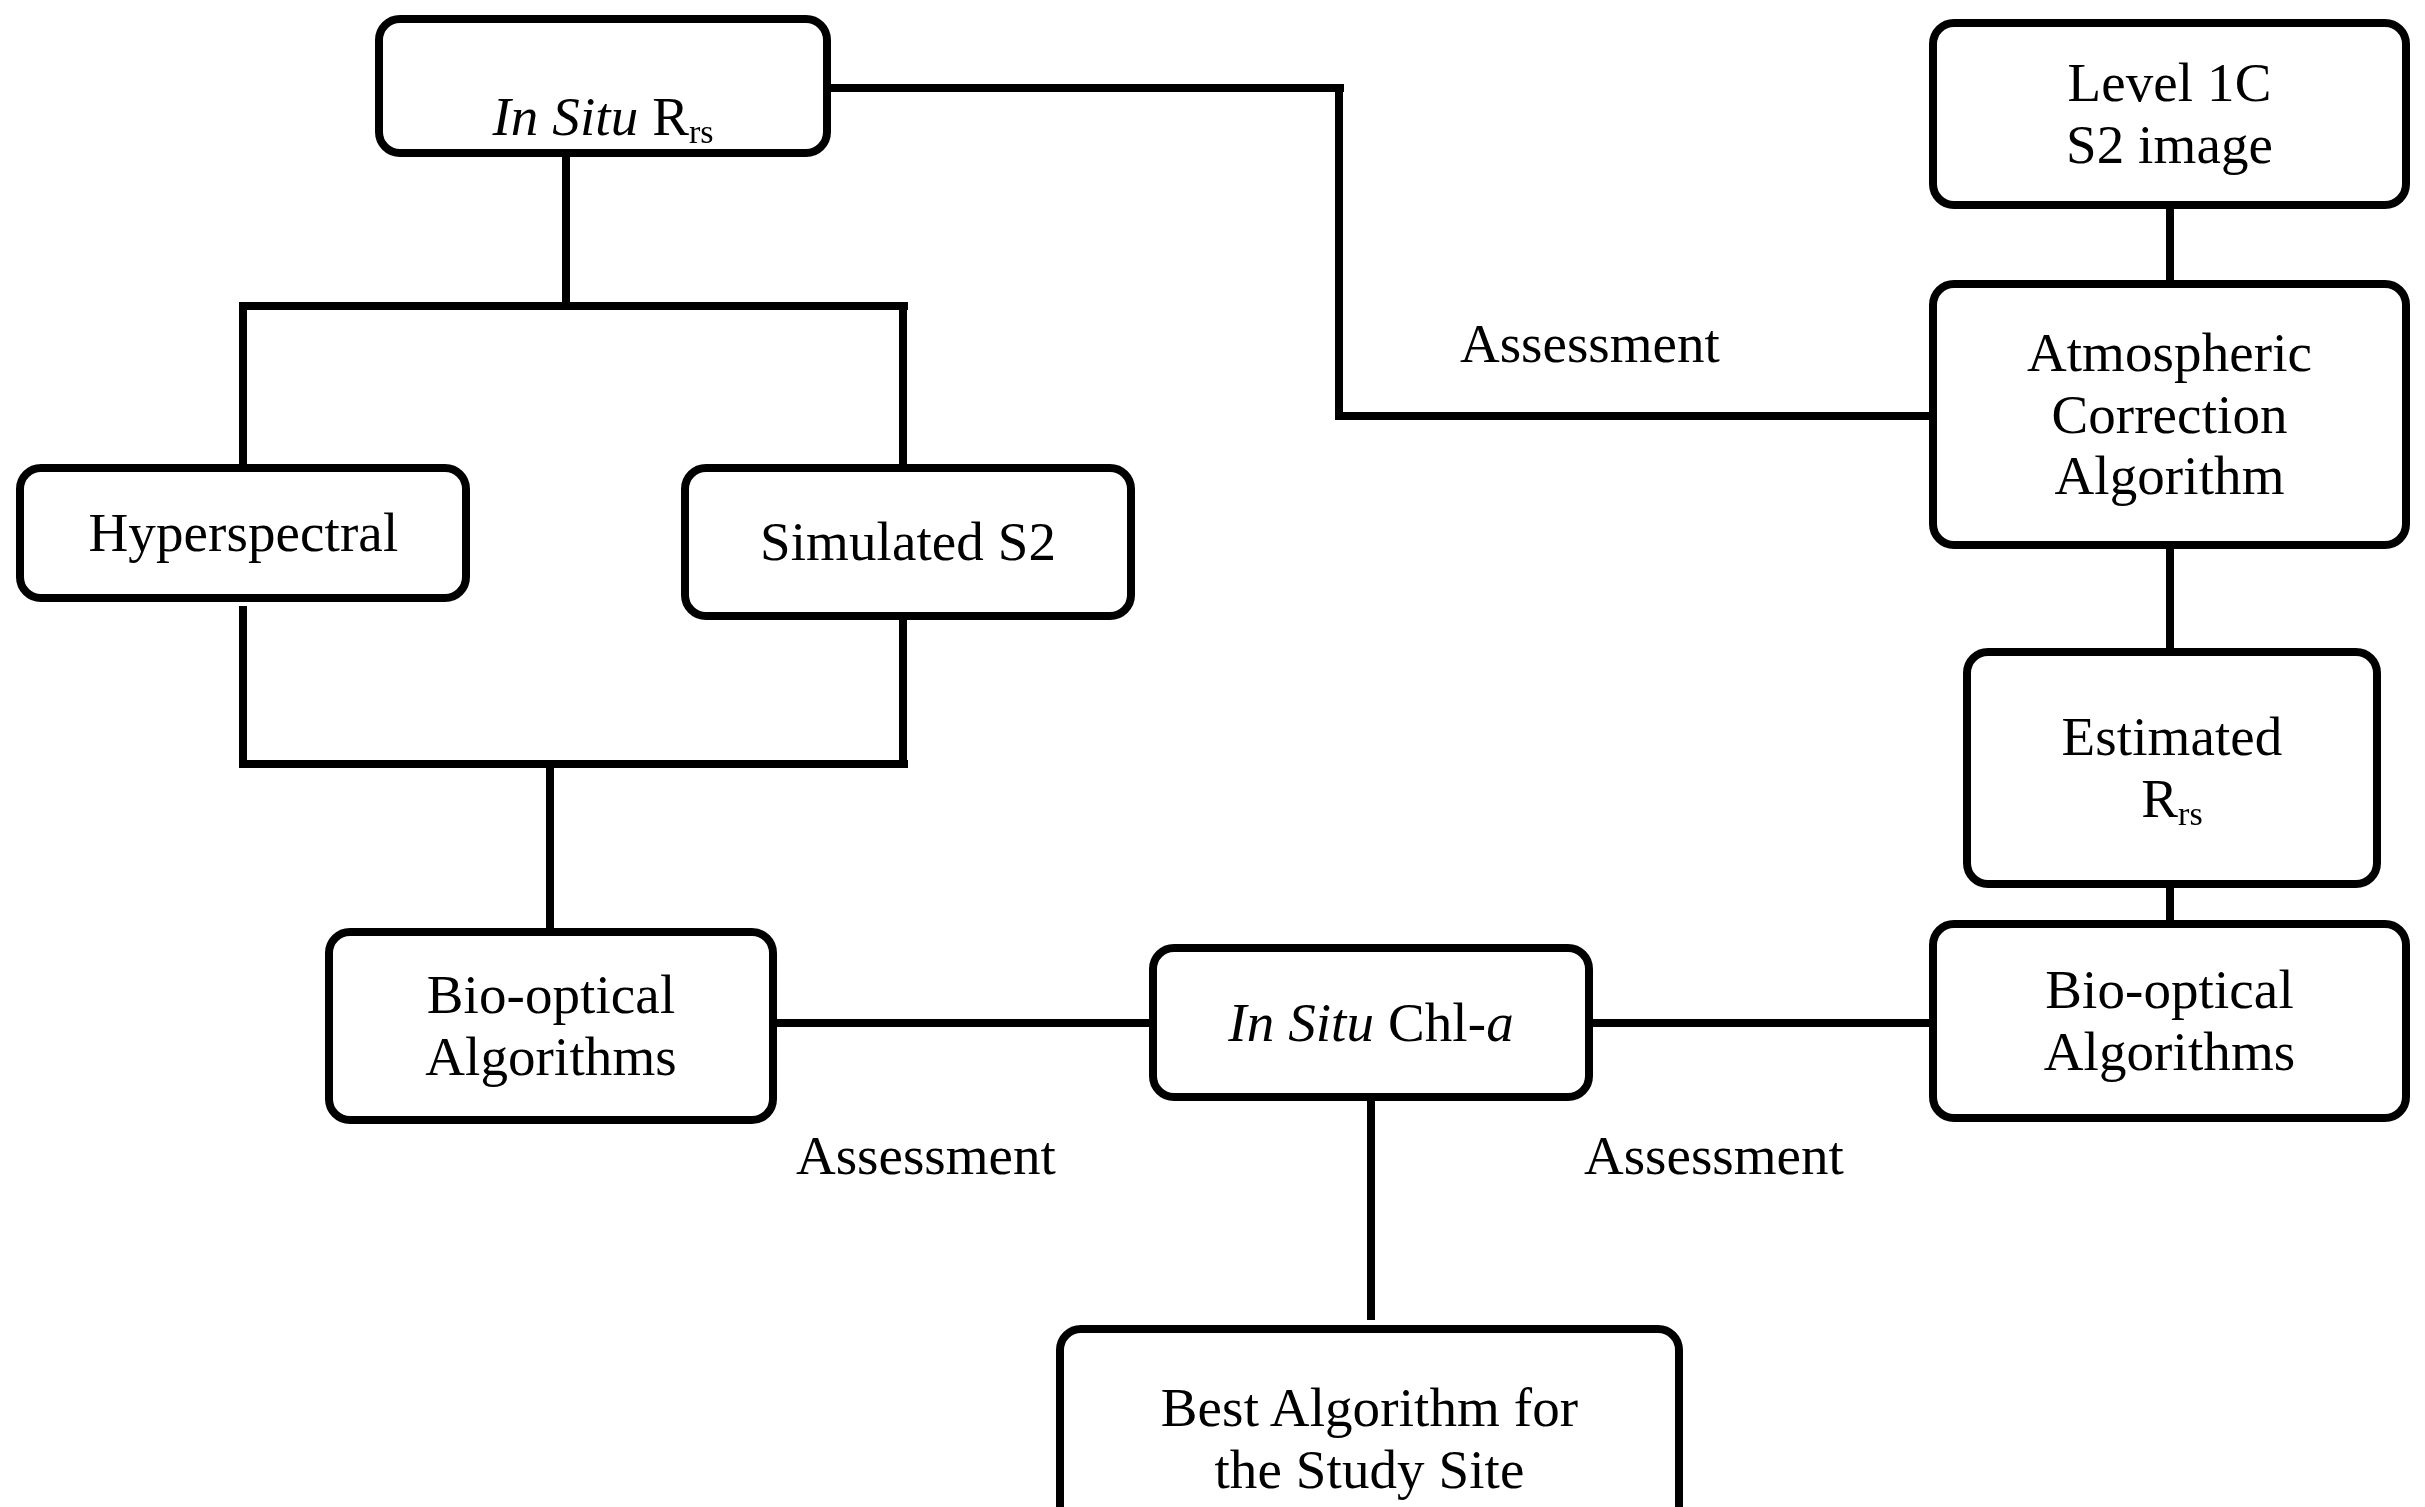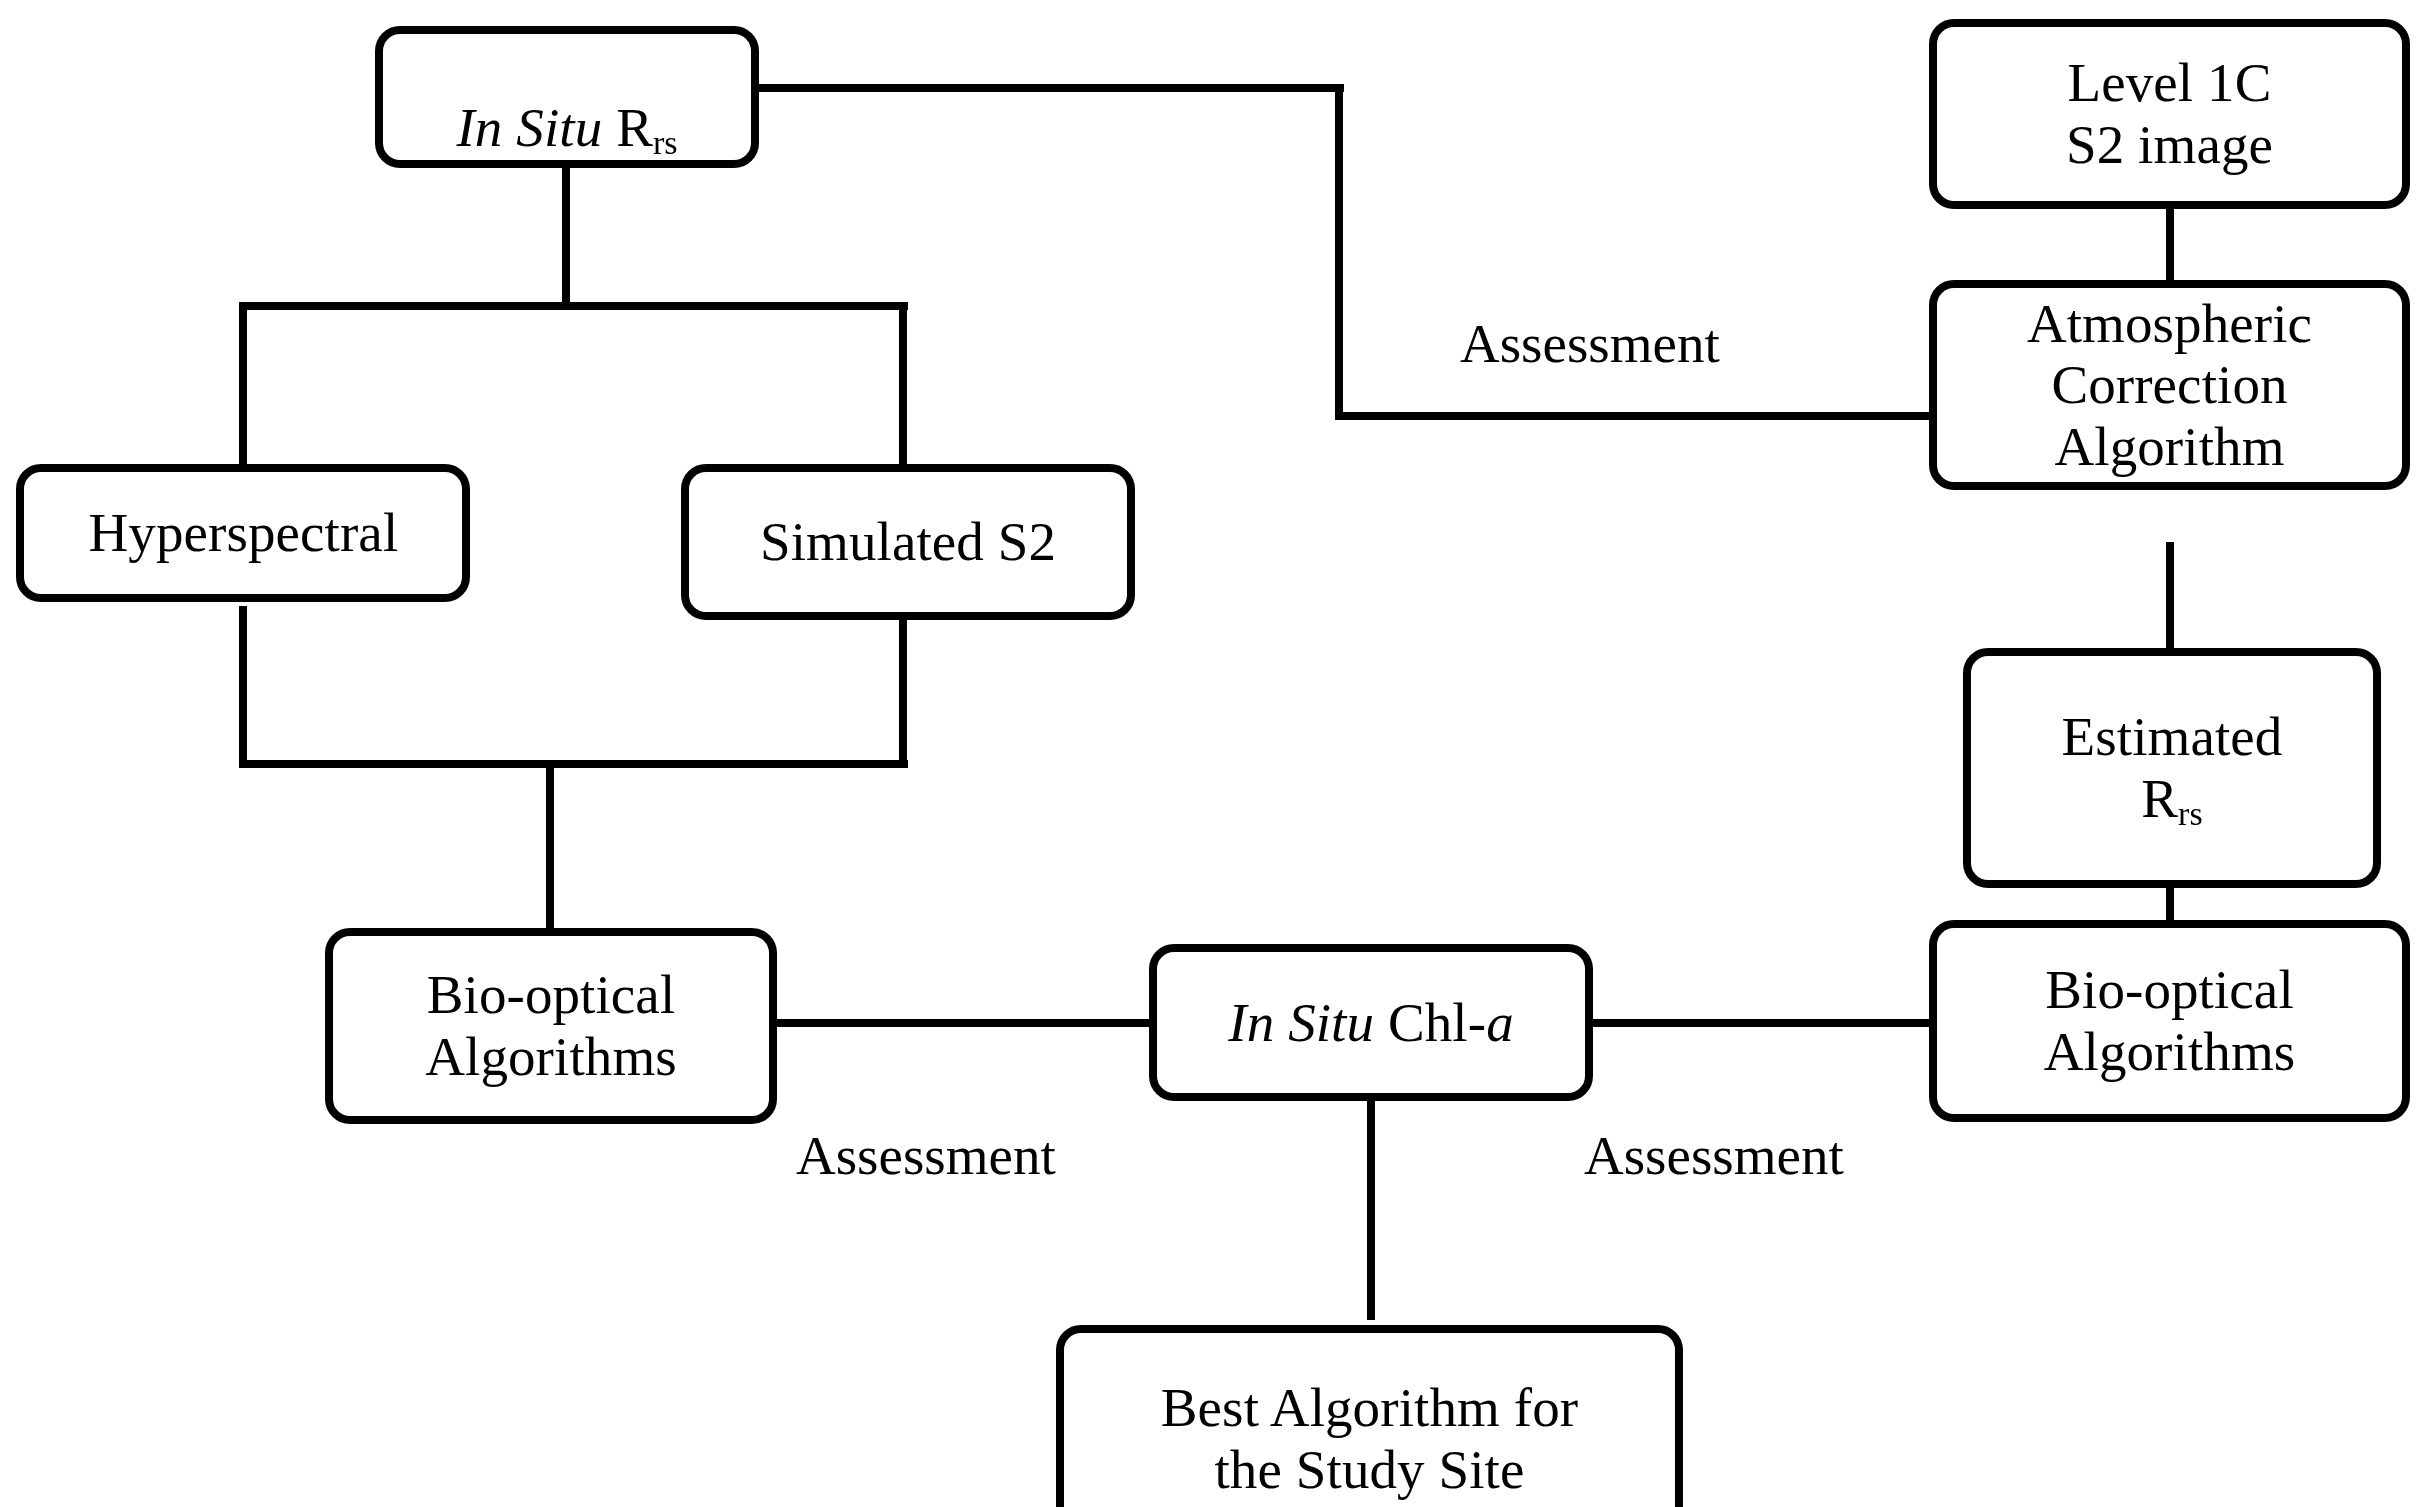--- a/index.html
+++ b/index.html
@@ -91,31 +91,31 @@
   <div class="ln" style="left:2166px; top:542px; width:8.2px; height:113px;"></div>
 
   <div class="ln" style="left:2166px; top:840px; width:8.2px; height:88px;"></div>
 
   <div class="ln" style="left:770px; top:1019px; width:385px; height:8.2px;"></div>
 
   <div class="ln" style="left:1587px; top:1019px; width:348px; height:8.2px;"></div>
 
   <div class="ln" style="left:1367px; top:1096px; width:8.2px; height:224px;"></div>
 
-  <div class="node" style="left:375px; top:26px; width:384px; height:142px;">
+  <div class="node" style="left:375px; top:15px; width:456px; height:142px;">
     <span class="txt">
       <i class="it">In Situ</i><span> R</span><sub class="rs">rs</sub>
     </span>
   </div>
 
   <div class="node" style="left:1929px; top:18.7px; width:481px; height:190px;">
     <span class="txt"><span>Level 1C</span><br><span>S2 image</span></span>
   </div>
 
-  <div class="node" style="left:1929px; top:280px; width:481px; height:210px;">
+  <div class="node" style="left:1929px; top:280px; width:481px; height:269px;">
     <span class="txt"><span>Atmospheric</span><br><span>Correction</span><br><span>Algorithm</span></span>
   </div>
 
   <div class="node" style="left:16.4px; top:464px; width:454px; height:138px;">
     <span class="txt">Hyperspectral</span>
   </div>
 
   <div class="node" style="left:681px; top:464px; width:454px; height:156px;justify-content:center;">
     <span class="txt">Simulated S2</span>
   </div>

